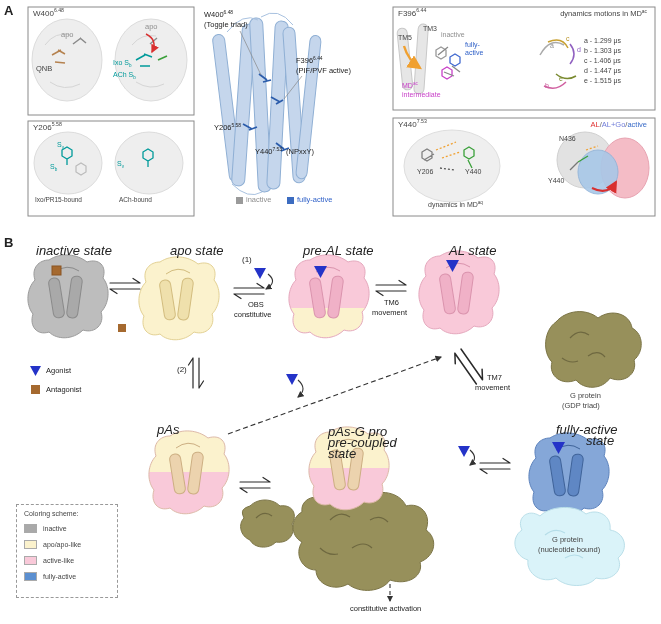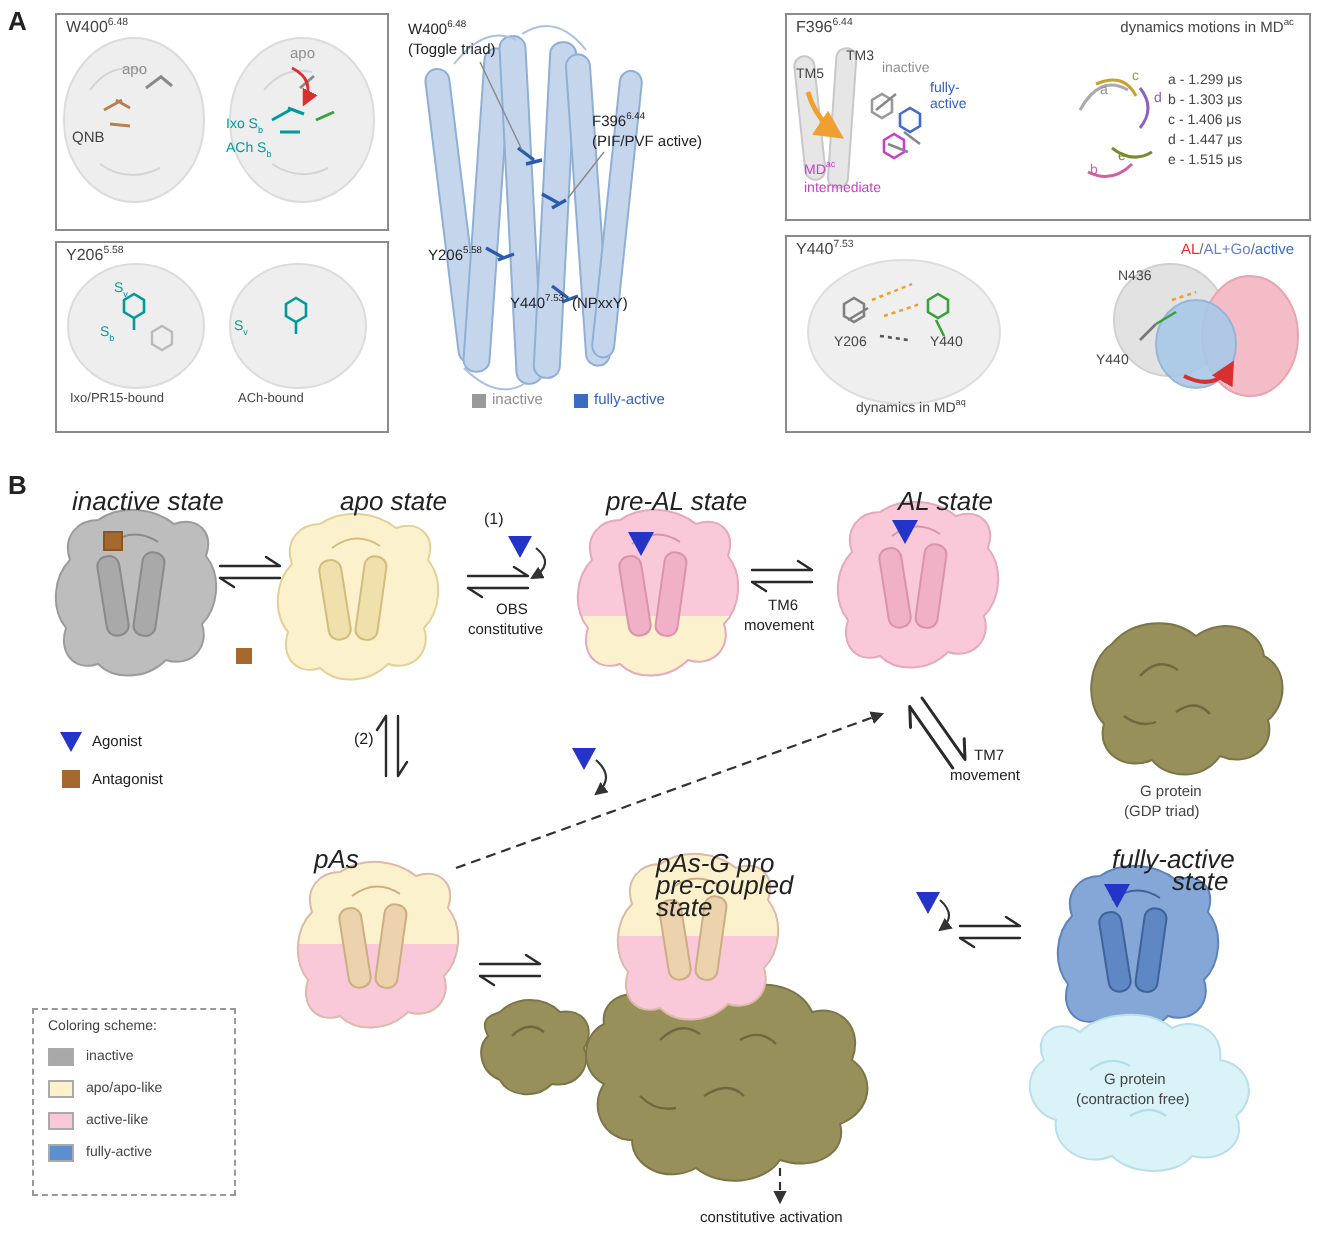--- a/index.html
+++ b/index.html
@@ -322,21 +322,21 @@
 <div class="t f85 it ctr" style="left:328px;top:425px;width:82px">pAs-G pro</div>
 <div class="t f85 it ctr" style="left:328px;top:436px;width:82px">pre-coupled</div>
 <div class="t f85 it ctr" style="left:328px;top:447px;width:82px">state</div>
 <div class="t f75" style="left:487px;top:374px">TM7</div>
 <div class="t f75" style="left:475px;top:384px">movement</div>
 <div class="t f75 dk" style="left:570px;top:392px">G protein</div>
 <div class="t f75 dk" style="left:562px;top:402px">(GDP triad)</div>
 <div class="t f85 it" style="left:556px;top:423px">fully-active</div>
 <div class="t f85 it" style="left:586px;top:434px">state</div>
 <div class="t f75 dk" style="left:552px;top:536px">G protein</div>
-<div class="t f75 dk" style="left:538px;top:546px">(contraction free)</div>
+<div class="t f75 dk" style="left:538px;top:546px">(nucleotide bound)</div>
 <div class="t f75" style="left:350px;top:605px">constitutive activation</div>
 
 <div class="cbox">
   <div class="f7 dk">Coloring scheme:</div>
   <div class="crow">
     <span class="sw" style="background-color: rgb(169, 169, 169);"></span>
     <span class="f7 dk">inactive</span>
   </div>
   <div class="crow">
     <span class="sw" style="background-color: rgb(251, 242, 205);"></span>

